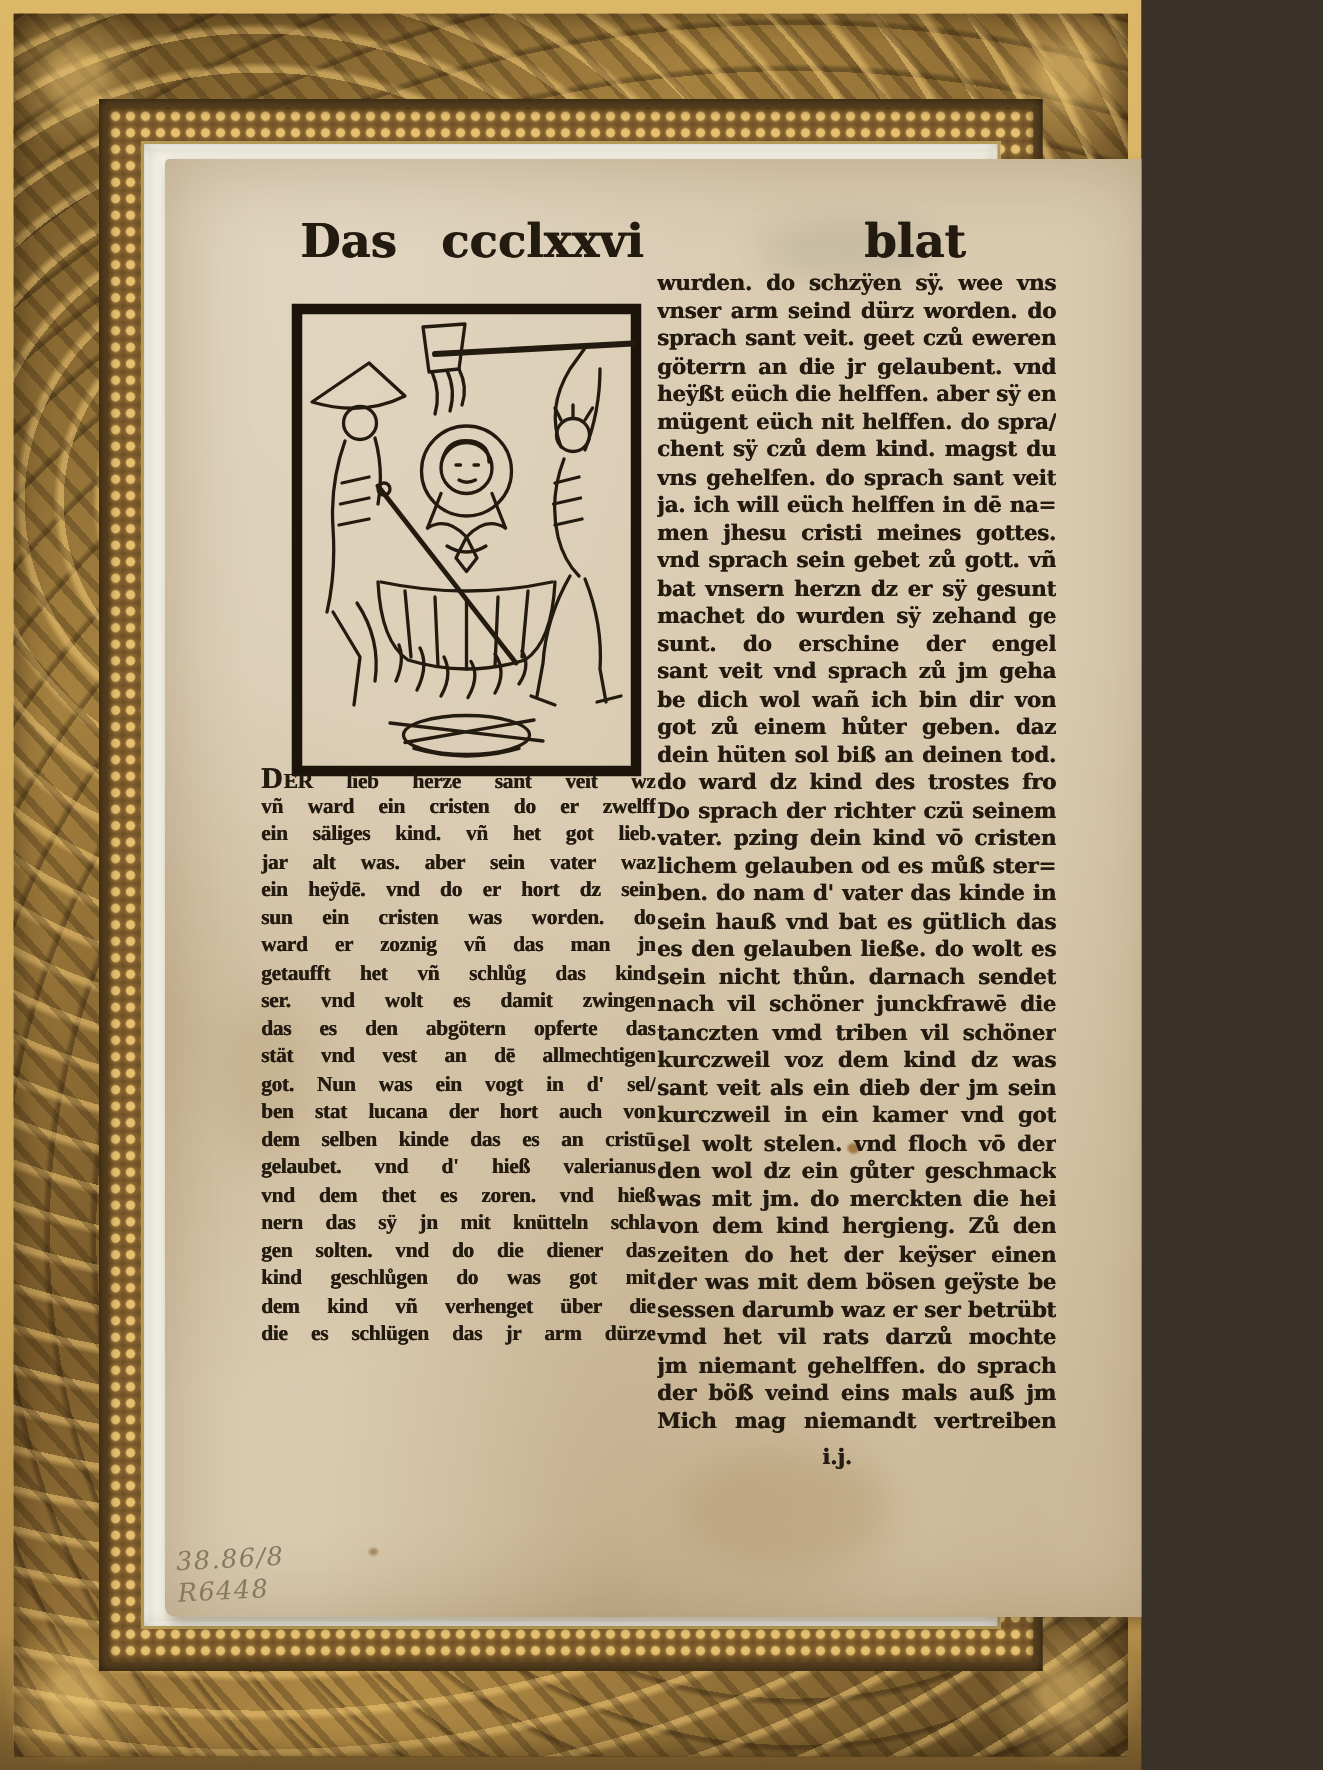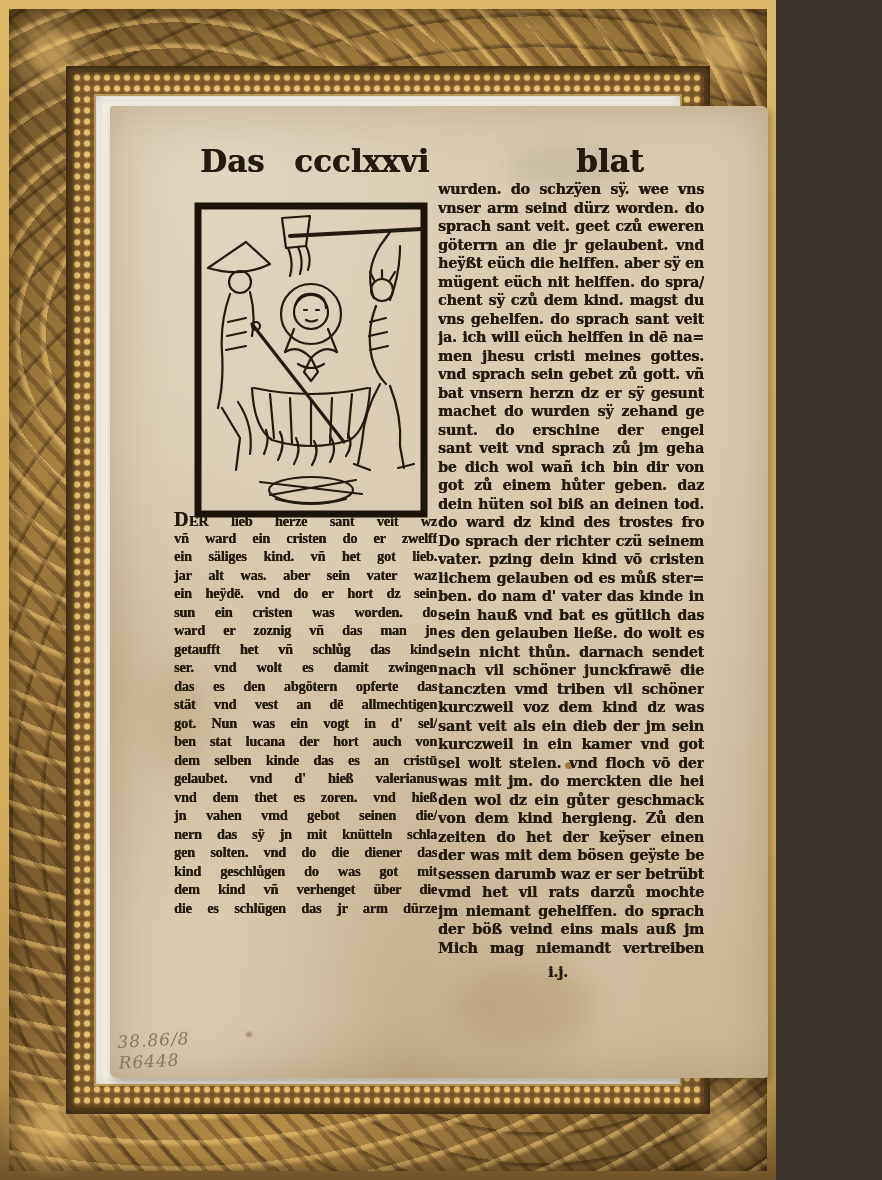--- a/index.html
+++ b/index.html
@@ -1,17 +1,17 @@
 <!DOCTYPE html>
 <html><head>
 <meta charset="utf-8">
 <style>
   html,body{margin:0;padding:0;background:#3a3228;}
   .scene{position:relative;width:761px;height:1180px;overflow:hidden;
-         font-family:"DejaVu Serif", serif;padding-left:15px;}
+         font-family:"DejaVu Serif", serif;}
 
   
   .frame-flat{position:absolute;inset:0;
     background:linear-gradient(180deg,#dcb767 0%,#d2ab5c 70%,#b6904a 92%,#6e5328 100%);}
   .frame-ornate{position:absolute;inset:9px;
     background:
       repeating-linear-gradient(48deg, rgba(46,30,10,.28) 0 5px, rgba(0,0,0,0) 5px 16px),
       repeating-radial-gradient(circle at 22% 28%, rgba(242,201,118,.55) 0 3px, rgba(242,201,118,0) 7px 26px),
       repeating-radial-gradient(circle at 70% 70%, rgba(30,18,5,.35) 0 2px, rgba(0,0,0,0) 5px 31px),
       linear-gradient(135deg,#6d5226 0%,#a5813f 26%,#7a5b2b 48%,#b38c46 72%,#5f4722 100%);
@@ -159,21 +159,20 @@
           <div class="tl">ward er zoznig vñ das man jn</div>
           <div class="tl">getaufft het vñ schlůg das kind</div>
           <div class="tl">ser. vnd wolt es damit zwingen</div>
           <div class="tl">das es den abgötern opferte das</div>
           <div class="tl">stät vnd vest an dē allmechtigen</div>
           <div class="tl">got. Nun was ein vogt in d' sel/</div>
           <div class="tl">ben stat lucana der hort auch von</div>
           <div class="tl">dem selben kinde das es an cristū</div>
           <div class="tl">gelaubet. vnd d' hieß valerianus</div>
           <div class="tl">vnd dem thet es zoren. vnd hieß</div>
-          <div class="tl">jn vahen vmd gebot seinen die/</div>
           <div class="tl">nern das sÿ jn mit knütteln schla</div>
           <div class="tl">gen solten. vnd do die diener das</div>
           <div class="tl">kind geschlůgen do was got mit</div>
           <div class="tl">dem kind vñ verhenget über die</div>
           <div class="tl">die es schlügen das jr arm dürze</div>
         </div>
     </div>
 
     <div class="col col-right">
       <div>
@@ -202,22 +201,22 @@
           <div class="tl">ben. do nam d' vater das kinde in</div>
           <div class="tl">sein hauß vnd bat es gütlich das</div>
           <div class="tl">es den gelauben ließe. do wolt es</div>
           <div class="tl">sein nicht thůn. darnach sendet er</div>
           <div class="tl">nach vil schöner junckfrawē die</div>
           <div class="tl">tanczten vmd triben vil schöner</div>
           <div class="tl">kurczweil voz dem kind dz was</div>
           <div class="tl">sant veit als ein dieb der jm sein</div>
           <div class="tl">kurczweil in ein kamer vnd got</div>
           <div class="tl">sel wolt stelen. vnd floch vō der</div>
+          <div class="tl">den wol dz ein gůter geschmack</div>
           <div class="tl">was mit jm. do merckten die hei</div>
-          <div class="tl">den wol dz ein gůter geschmack</div>
           <div class="tl">von dem kind hergieng. Zů den</div>
           <div class="tl">zeiten do het der keÿser einen sun</div>
           <div class="tl">der was mit dem bösen geÿste be</div>
           <div class="tl">sessen darumb waz er ser betrübt</div>
           <div class="tl">vmd het vil rats darzů mochte</div>
           <div class="tl">jm niemant gehelffen. do sprach</div>
           <div class="tl">der böß veind eins mals auß jm</div>
           <div class="tl">Mich mag niemandt vertreiben</div>
         </div>
       <div class="sig-line">i.j.</div>

